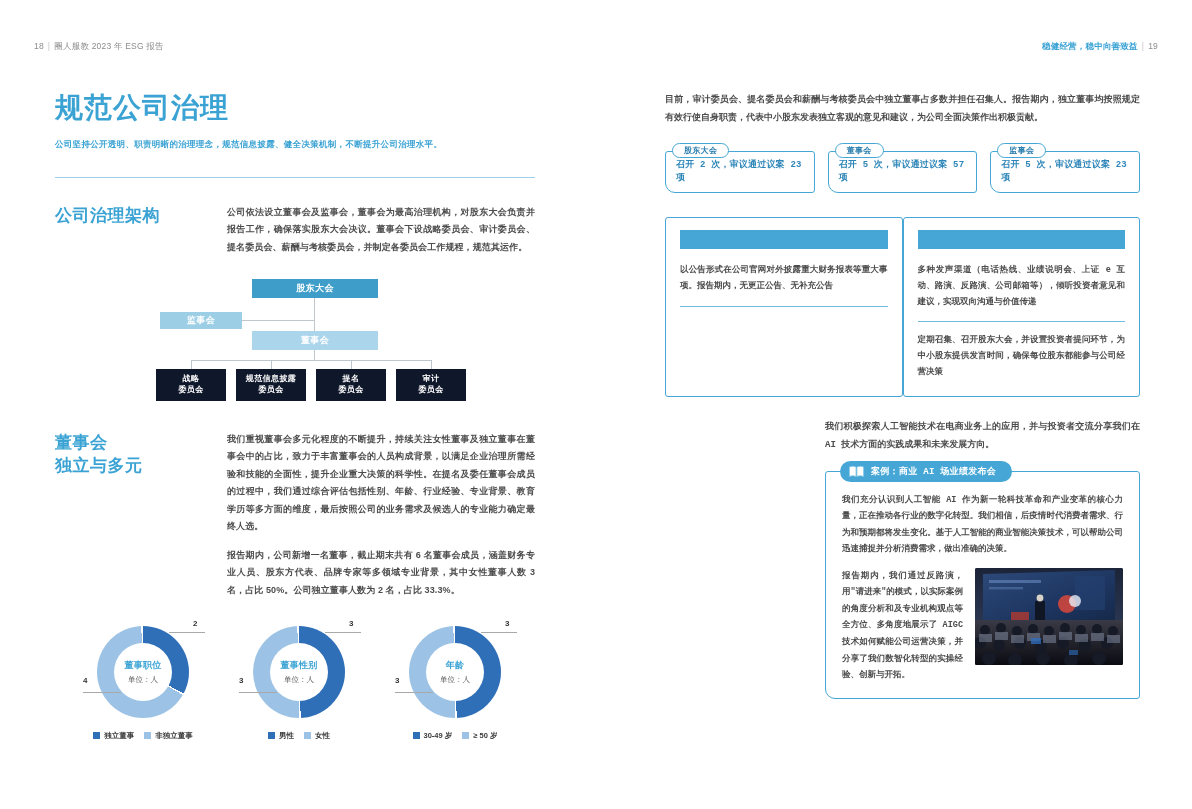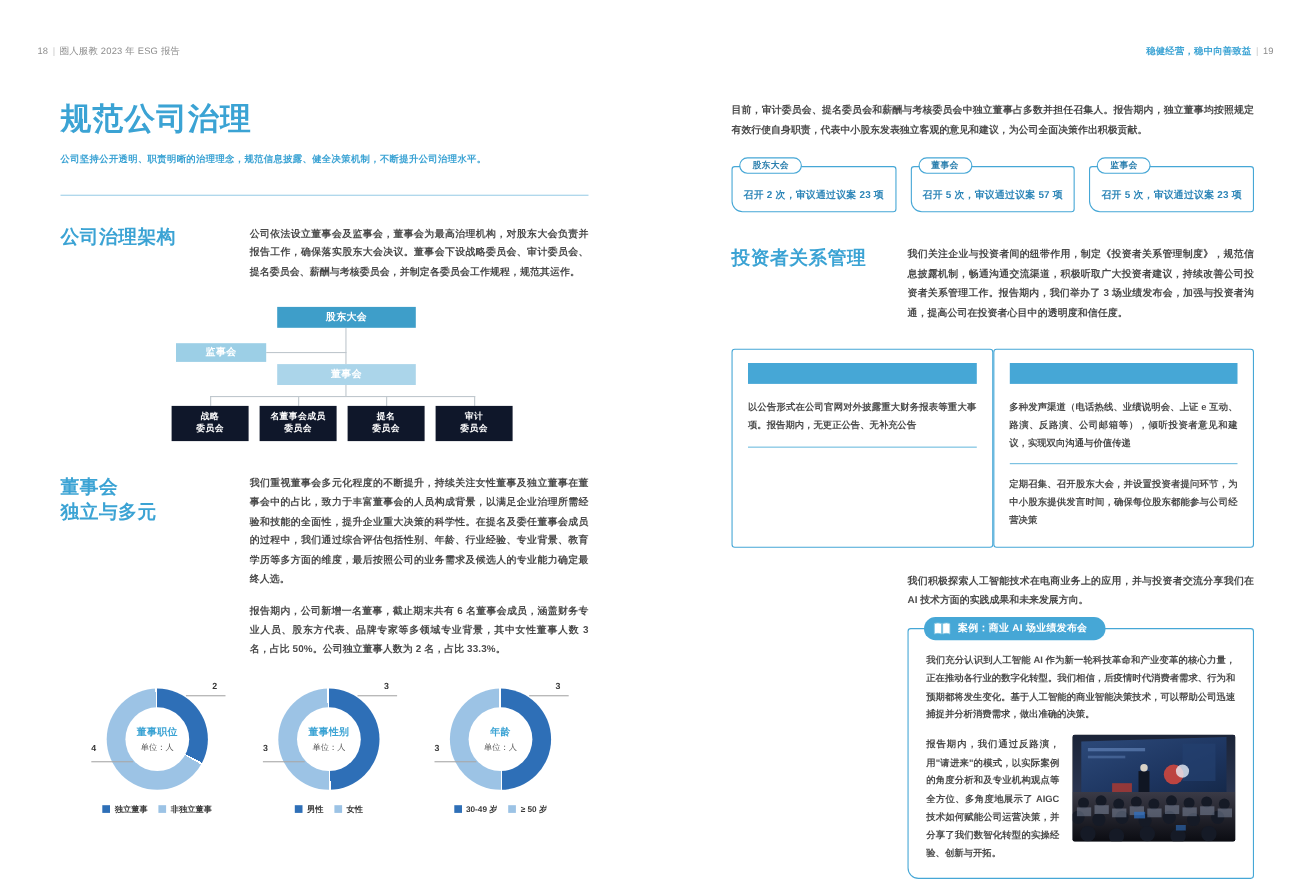--- a/index.html
+++ b/index.html
@@ -38,20 +38,21 @@
   
   .col-left {
     position: absolute;
     left: 55px; top: 92px;
     width: 480px;
   }
   .col-right {
     position: absolute;
     left: 665px; top: 92px;
     width: 475px;
+    font-family: Liberation Mono, monospace;
   }
 
   
   .chapter-title {
     font-size: 28px;
     font-weight: bold;
     color: #3ba3d4;
     letter-spacing: 1px;
     margin: 0 0 14px 0;
     line-height: 1.15;
@@ -386,21 +387,21 @@
 
       <div class="org-box org-top">股东大会</div>
       <div class="org-box org-super">监事会</div>
       <div class="org-box org-board">董事会</div>
 
       <div class="org-box org-cmte c1">
         <span>战略</span>
         <span>委员会</span>
       </div>
       <div class="org-box org-cmte c2">
-        <span>名董事会成员</span>
+        <span>规范信息披露</span>
         <span>委员会</span>
       </div>
       <div class="org-box org-cmte c3">
         <span>提名</span>
         <span>委员会</span>
       </div>
       <div class="org-box org-cmte c4">
         <span>审计</span>
         <span>委员会</span>
       </div>
@@ -506,26 +507,20 @@
       <div class="stat-card">
         <div class="stat-tag">董事会</div>
         <div class="stat-text">召开 5 次，审议通过议案 57 项</div>
       </div>
       <div class="stat-card">
         <div class="stat-tag">监事会</div>
         <div class="stat-text">召开 5 次，审议通过议案 23 项</div>
       </div>
     </div>
 
-    <div class="section" style="margin-top:30px">
-      <div class="sec-head" style="width:160px;flex:0 0 160px">投资者关系管理</div>
-      <div class="sec-body">
-        <p>我们关注企业与投资者间的纽带作用，制定《投资者关系管理制度》，规范信息披露机制，畅通沟通交流渠道，积极听取广大投资者建议，持续改善公司投资者关系管理工作。报告期内，我们举办了 3 场业绩发布会，加强与投资者沟通，提高公司在投资者心目中的透明度和信任度。</p>
-      </div>
-    </div>
 
     <div class="info-row">
       <div class="info-card">
         <div class="info-bar"></div>
         <div class="info-text">以公告形式在公司官网对外披露重大财务报表等重大事项。报告期内，无更正公告、无补充公告</div>
         <div class="info-div"></div>
       </div>
       <div class="info-card">
         <div class="info-bar"></div>
         <div class="info-text">多种发声渠道（电话热线、业绩说明会、上证 e 互动、路演、反路演、公司邮箱等），倾听投资者意见和建议，实现双向沟通与价值传递</div>

